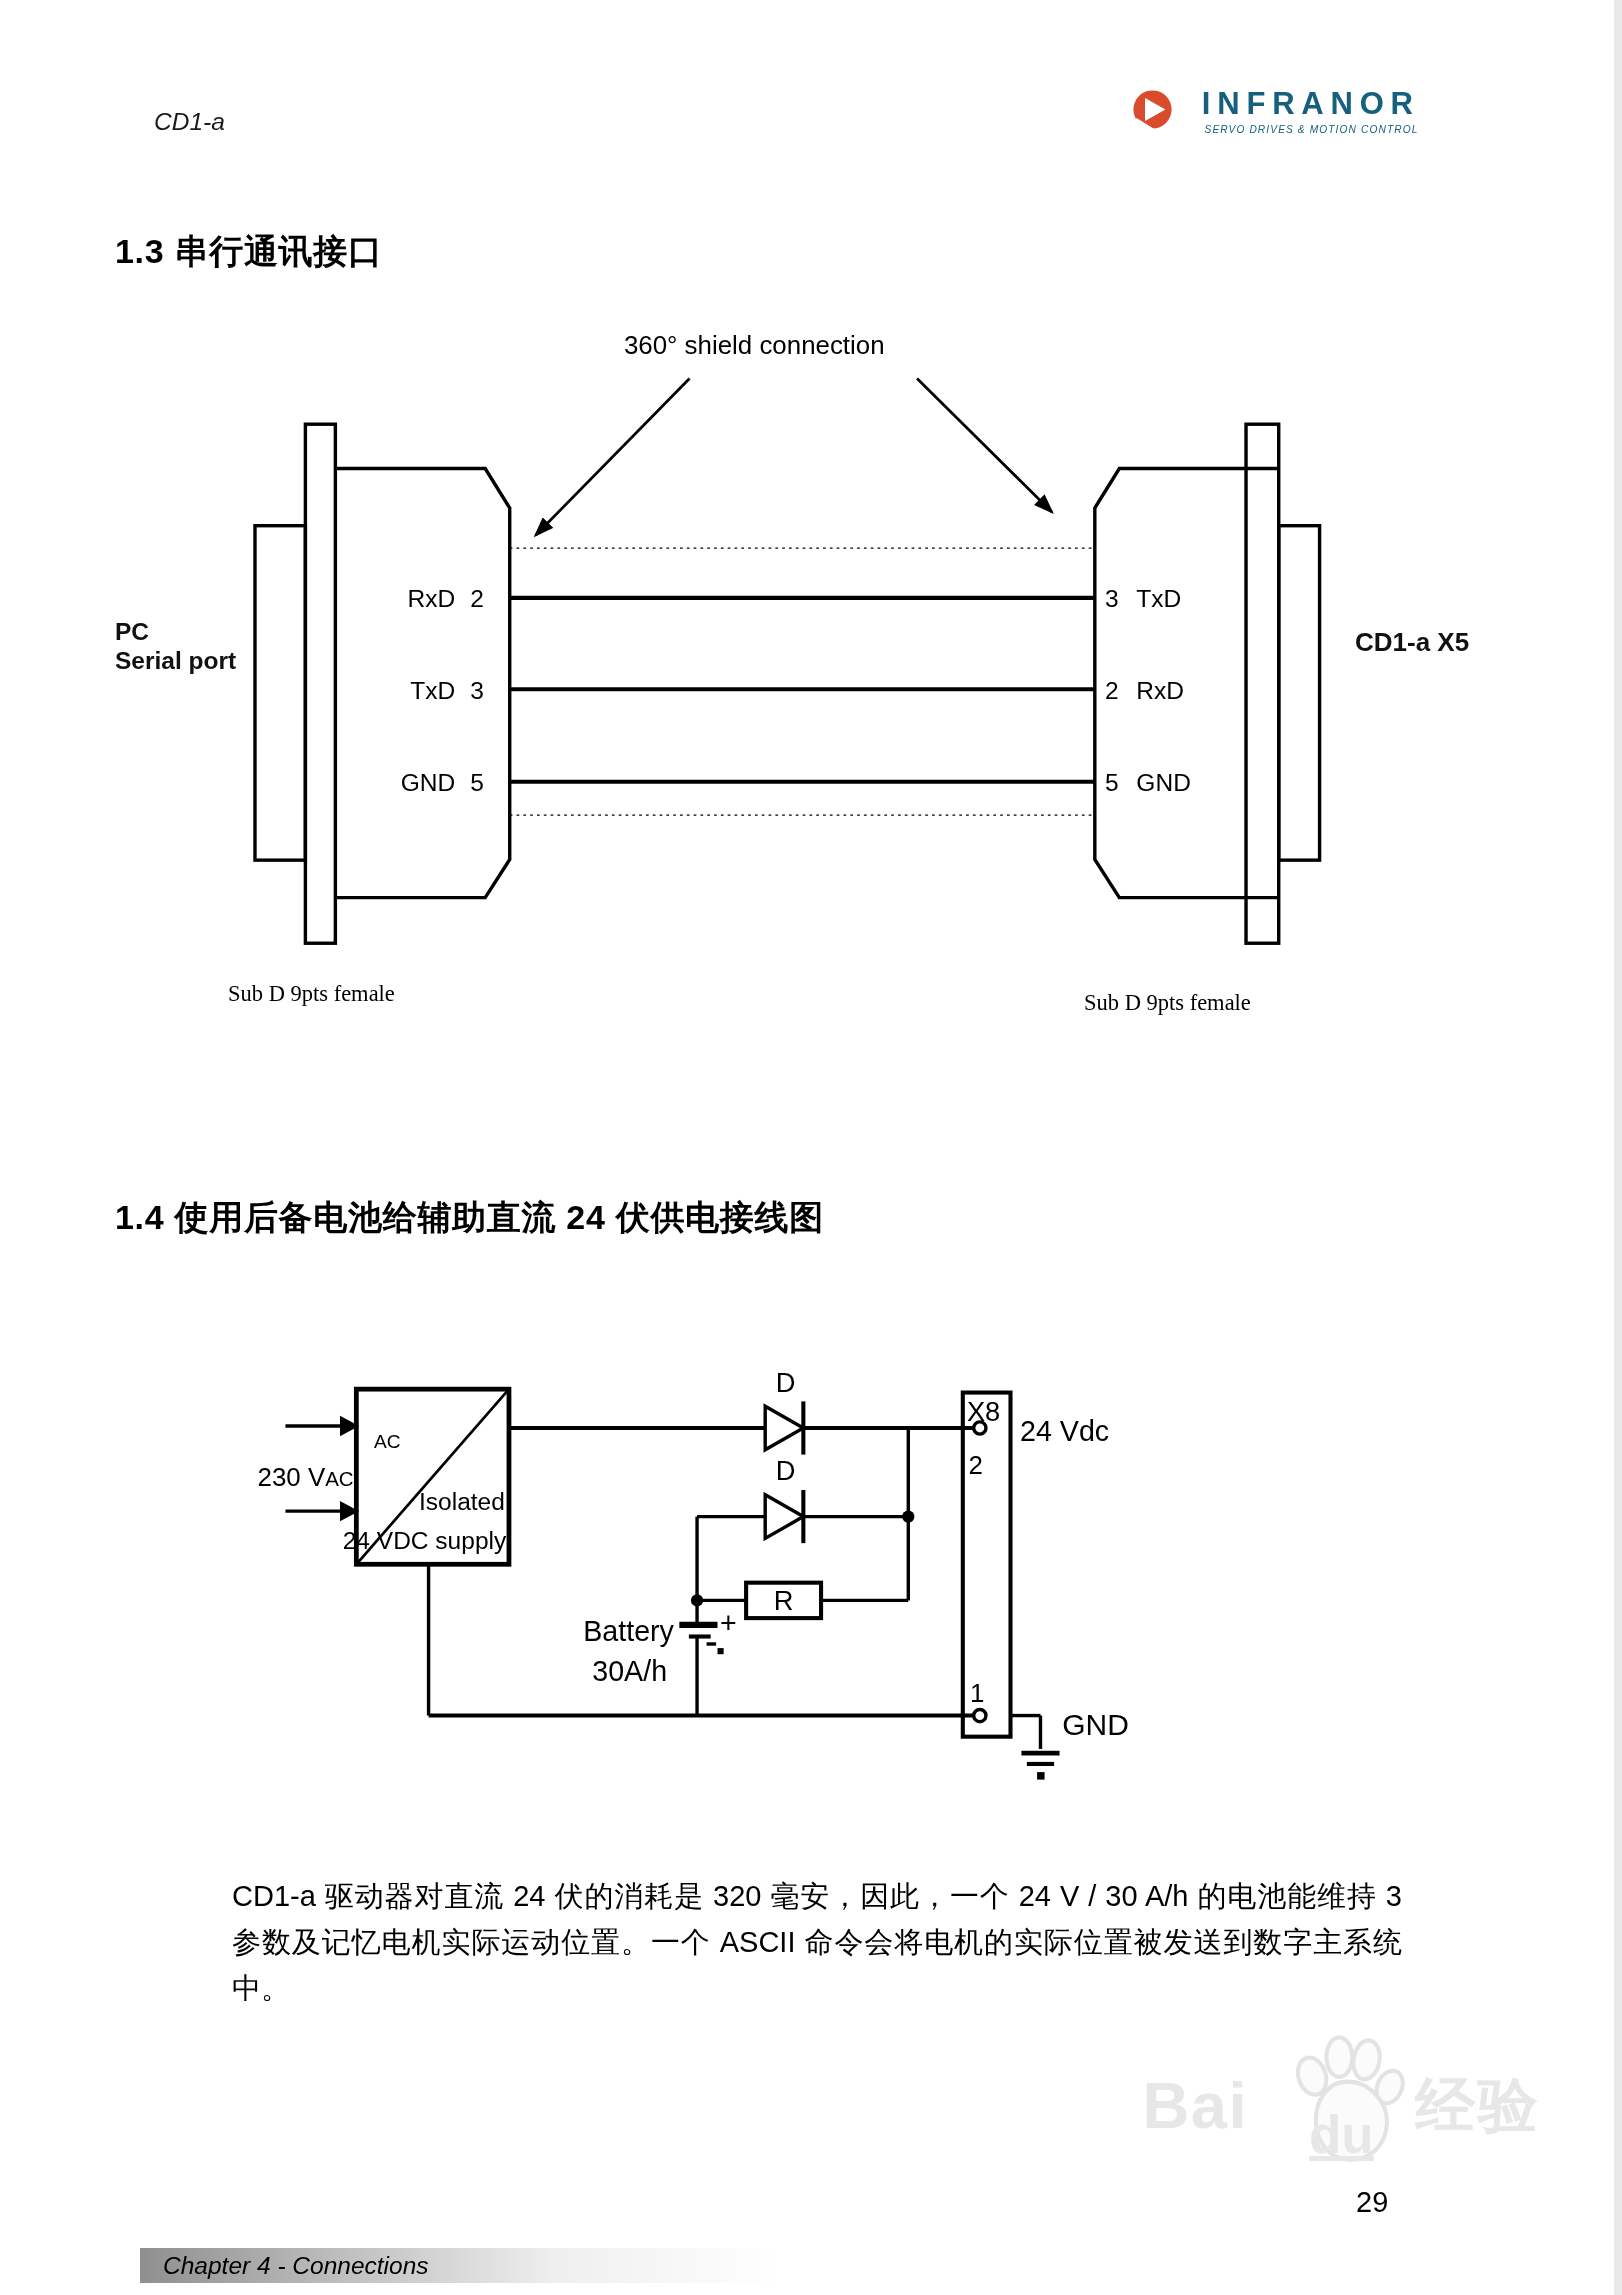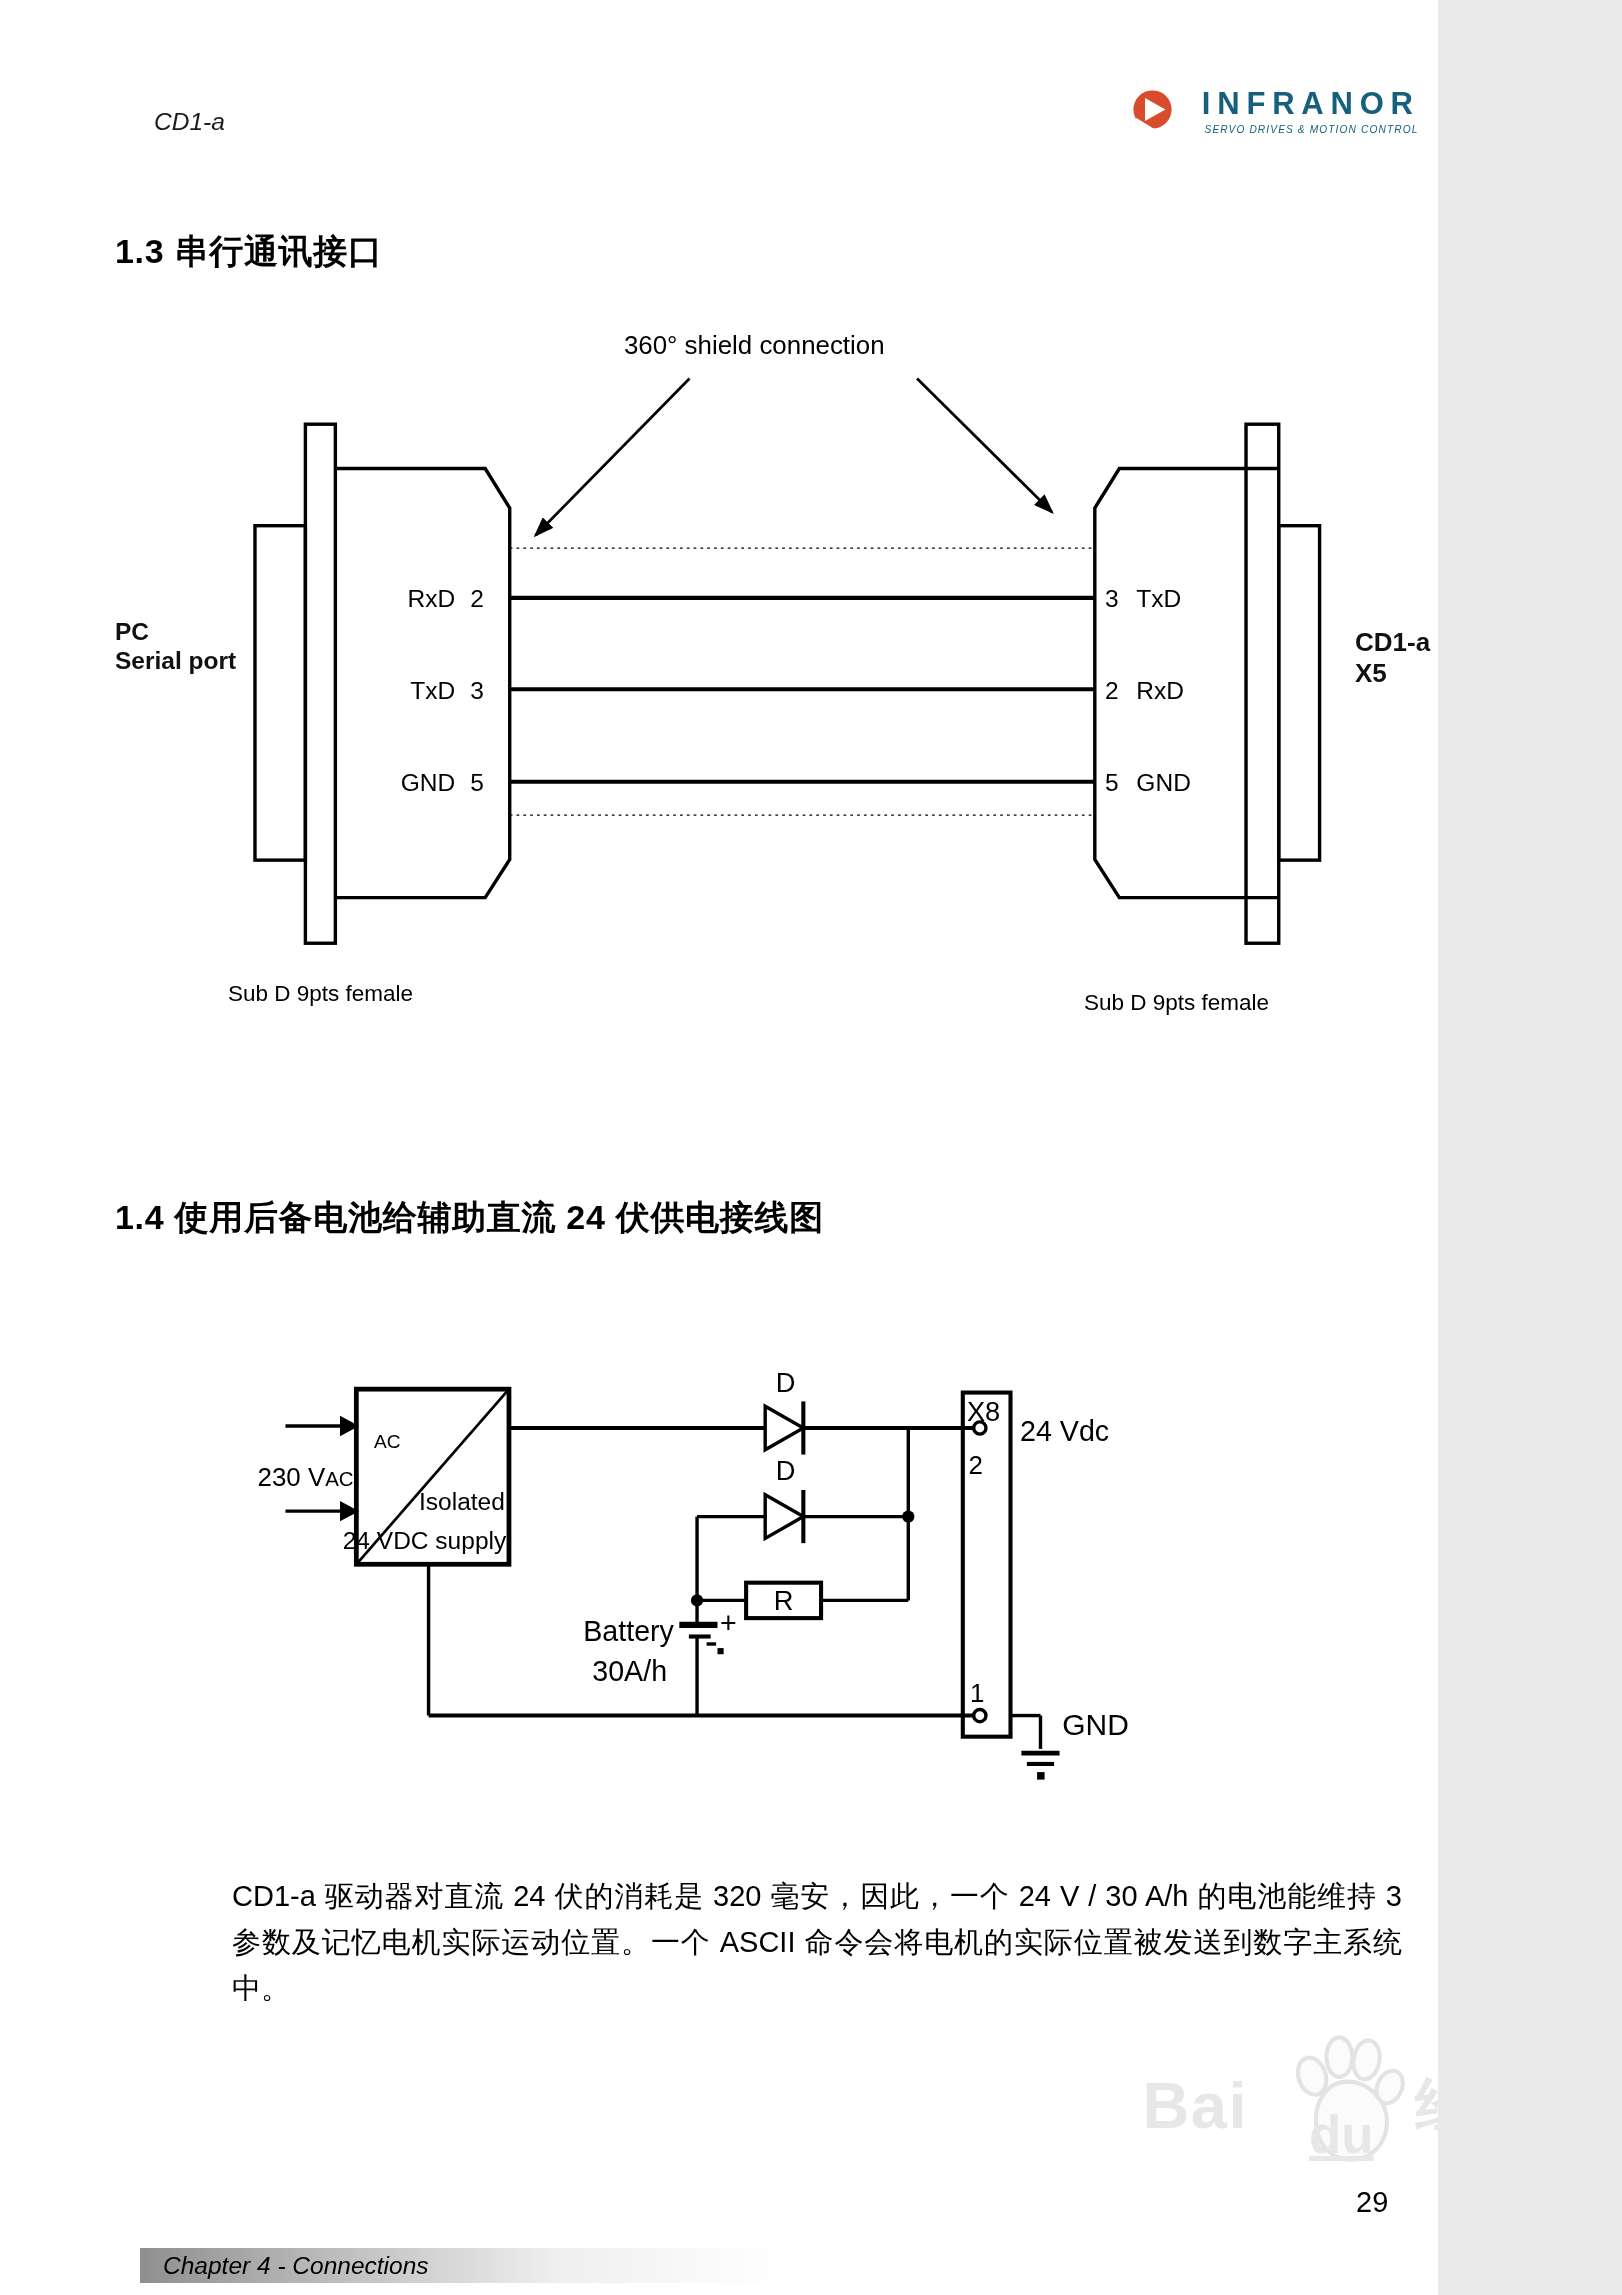--- a/index.html
+++ b/index.html
@@ -1,37 +1,36 @@
 <!DOCTYPE html>
 <html style="font-size:11px"><head>
 <meta charset="utf-8">
 <style>
   html,body{margin:0;padding:0;background:#e9e9e9;}
   .page{
-    position:relative;width:1422px;height:2295px;background:#ffffff;
+    position:relative;width:1614px;height:2295px;background:#ffffff;
     font-family:"Liberation Sans","DejaVu Sans",sans-serif;color:#111;
     overflow:hidden;
-    padding-left:16px;
   }
   .abs{position:absolute;}
   
   .doc-code{left:154px;top:108px;font-size:24.5px;font-style:italic;color:#1a1a1a;}
   .logo{left:1130px;top:87px;display:flex;align-items:flex-start;gap:20px;}
   .logo-texts{margin-left:6.8px;}
   .logo-name{font-size:31px;font-weight:bold;letter-spacing:6.8px;color:#16607d;line-height:33px;}
   .logo-tag{font-size:10.2px;font-style:italic;letter-spacing:1.1px;color:#16607d;margin-top:4.1px;margin-left:2.7px;}
   
   .sec-title{left:115px;font-size:34px;font-weight:bold;color:#000;letter-spacing:0.7px;}
   .t13{top:229px;}
   .t14{top:1195px;}
   
   .lbl{color:#000;}
   .pc-label{left:115px;top:617px;font-size:24.5px;font-weight:bold;line-height:29px;}
   .x5-label{left:1355px;top:627px;font-size:26px;font-weight:bold;}
-  .subd{font-size:22.5px;}
+  .subd{font-size:22.5px;font-family:Liberation Serif, serif;}
   .subd-left{left:228px;top:981px;}
   .subd-right{left:1084px;top:990px;}
   
   .para{left:232px;top:1873px;width:1170px;font-size:29px;color:#000;}
   .para .pline{height:46px;line-height:46px;white-space:nowrap;}
   .para .pline.just{text-align:justify;text-align-last:justify;white-space:normal;height:46px;overflow:hidden;}
   
   .wm{left:1137px;top:2039px;width:450px;height:198px;color:#e7e7e7;font-weight:bold;z-index:1;}
   .wm-bai{left:5.5px;top:29px;font-size:65px;letter-spacing:1.4px;}
   .wm-du{left:172px;top:65px;font-size:53px;text-decoration:underline;}

